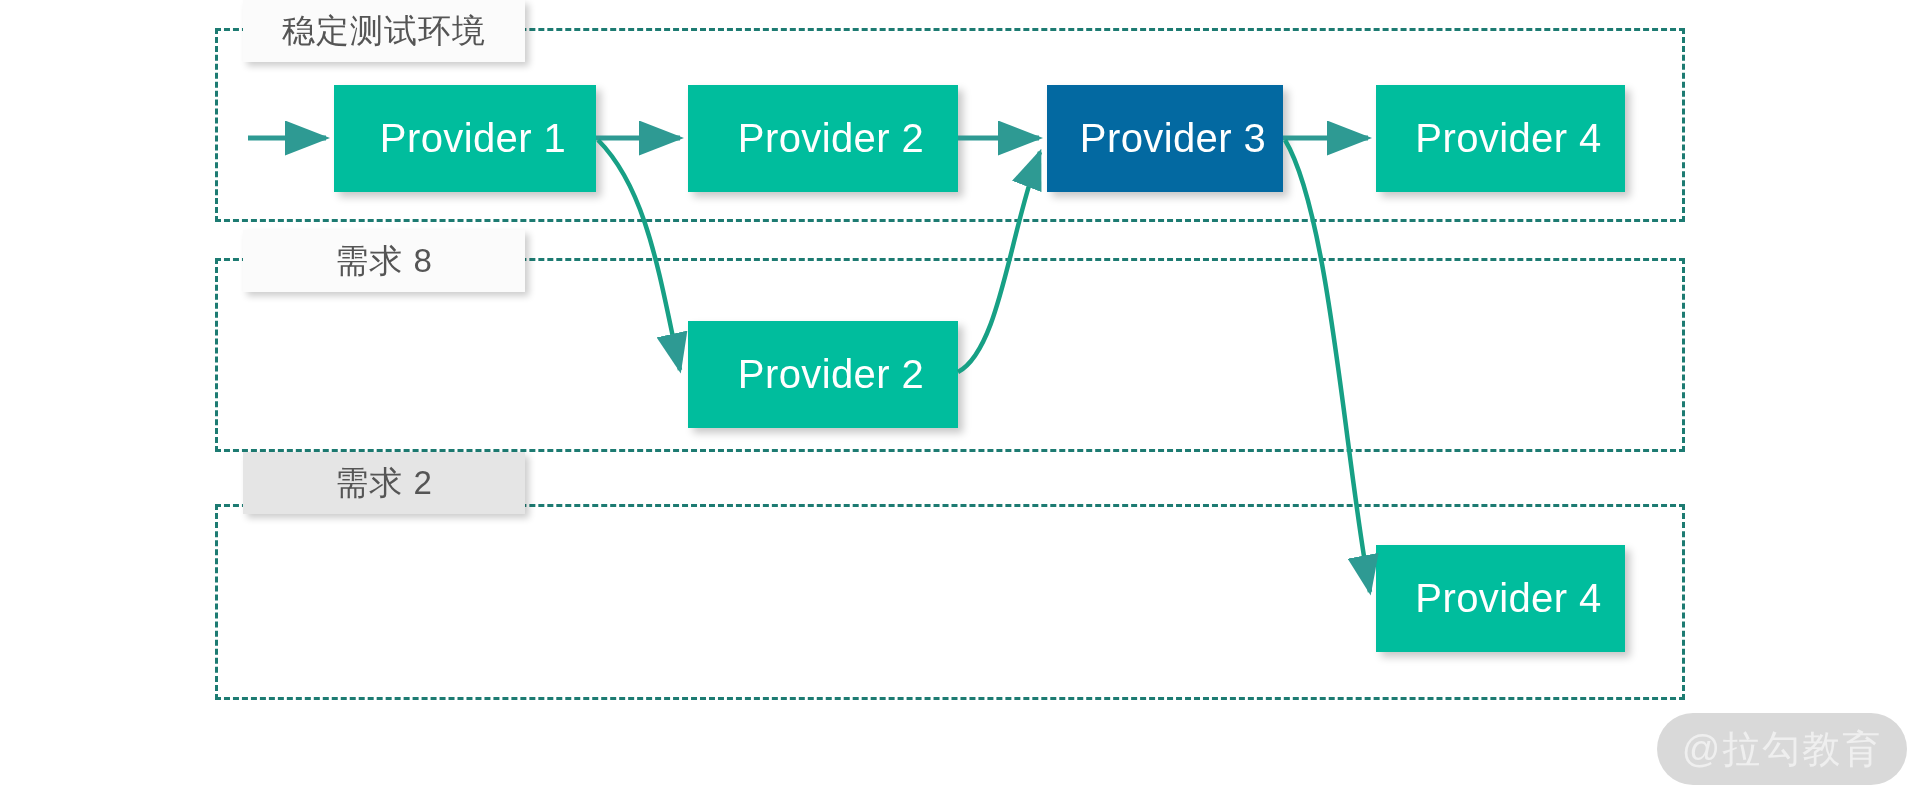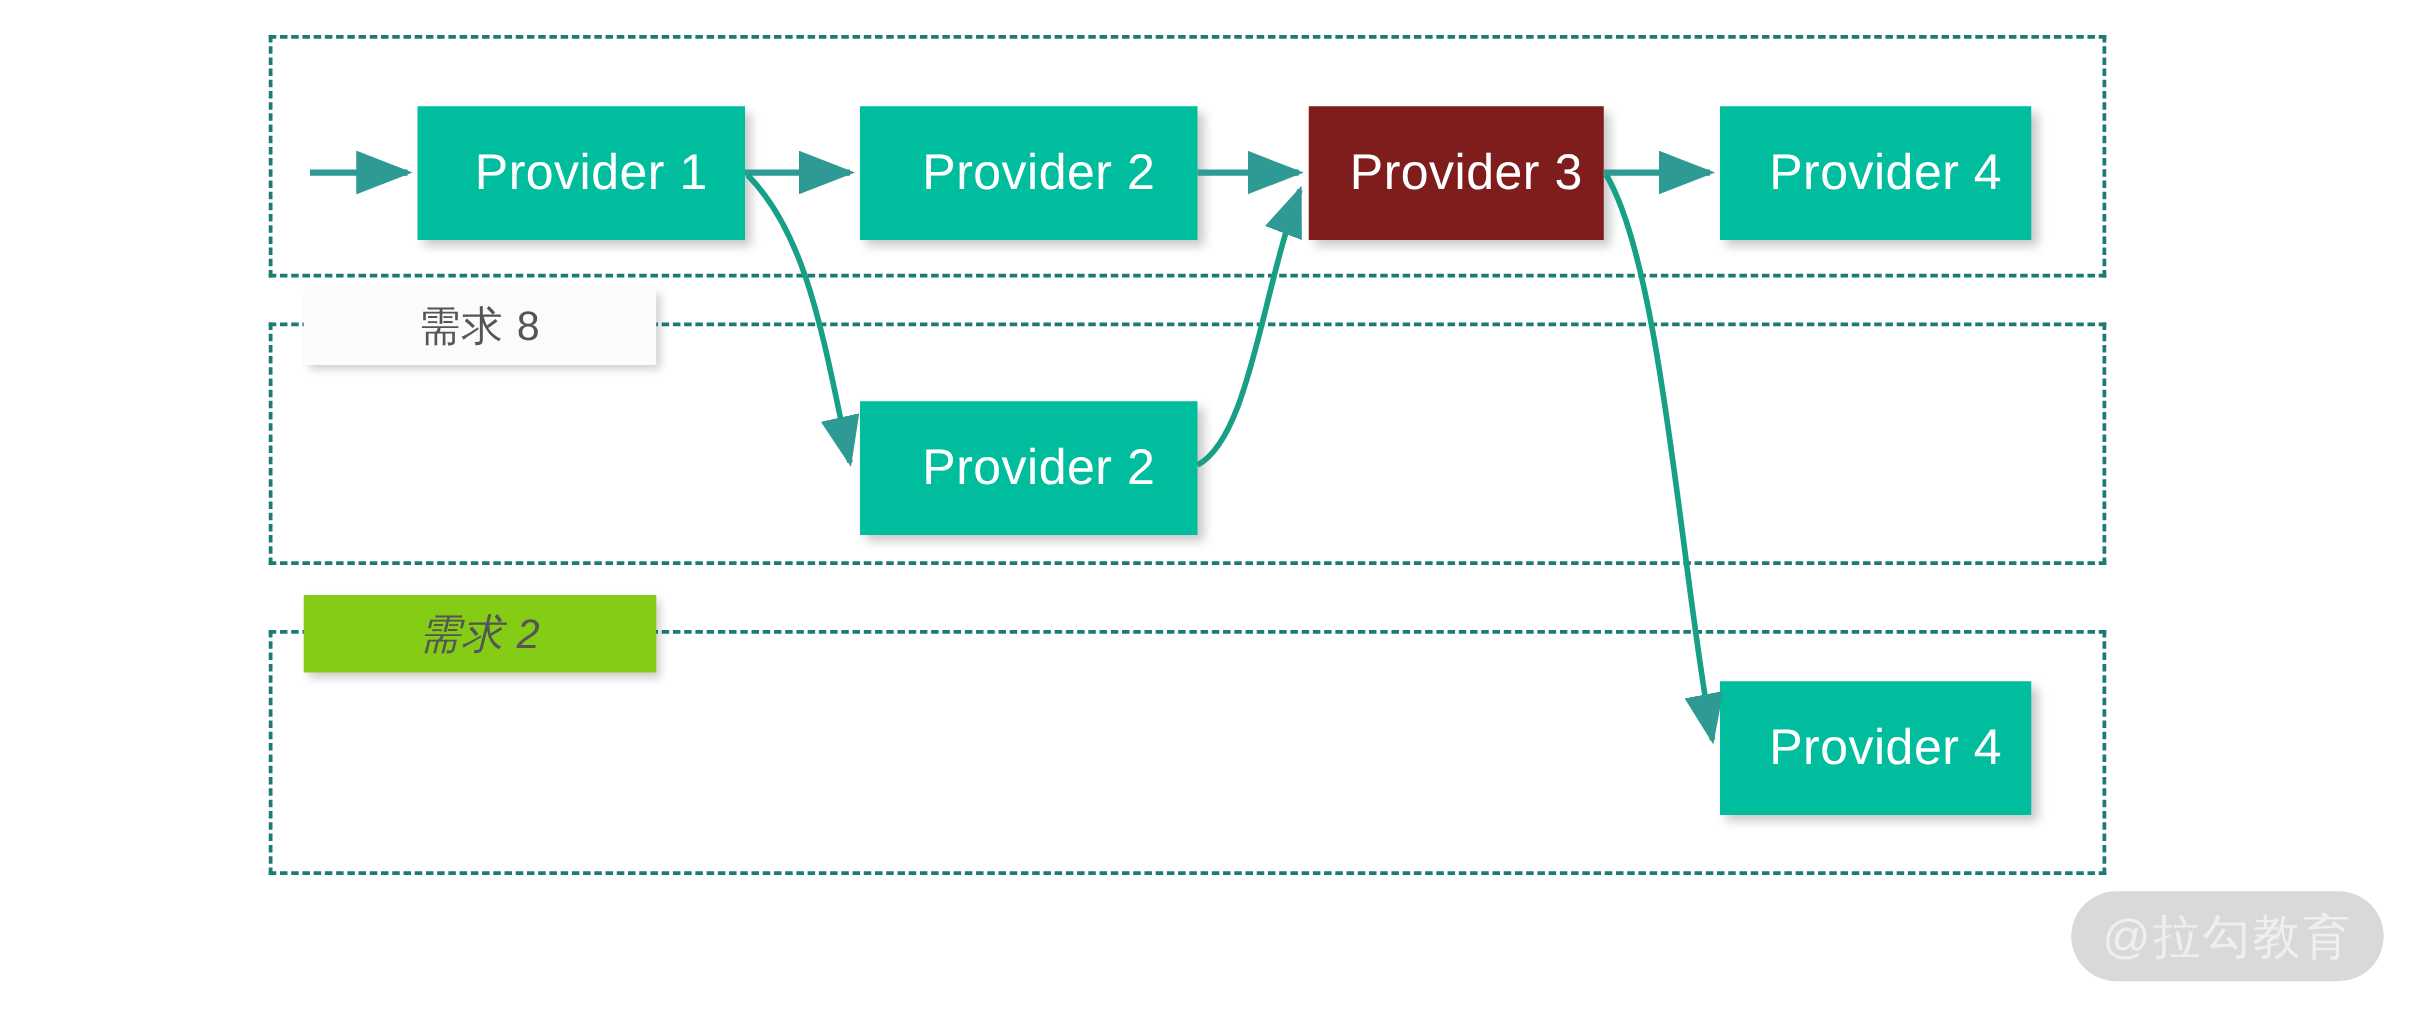--- a/index.html
+++ b/index.html
@@ -66,26 +66,27 @@
 </style>
 </head>
 <body>
 
 <div id="stage">
 
   <div class="group" id="g0" style="left: 215px; top: 28px; width: 1470px; height: 194px; border-color: rgb(29, 123, 114);"></div>
   <div class="group" id="g1" style="left: 215px; top: 258px; width: 1470px; height: 194px; border-color: rgb(29, 123, 114);"></div>
   <div class="group" id="g2" style="left: 215px; top: 504px; width: 1470px; height: 196px; border-color: rgb(29, 123, 114);"></div>
 
+  <div class="group-label" id="gl0" style="left: 243px; top: 0px; width: 282px; height: 62px; color: rgb(85, 85, 85); background: rgb(251, 251, 251);">稳定测试环境</div>
   <div class="group-label" id="gl1" style="left: 243px; top: 230px; width: 282px; height: 62px; color: rgb(85, 85, 85); background: rgb(251, 251, 251);">需求 8</div>
-  <div class="group-label" id="gl2" style="left: 243px; top: 476px; width: 282px; height: 62px; color: rgb(85, 85, 85); background: #84cc16; font-style: italic;">需求 2</div>
+  <div class="group-label" id="gl2" style="left: 243px; top: 452px; width: 282px; height: 62px; color: rgb(85, 85, 85); background: #e5e5e5;">需求 2</div>
 
   <div class="node" id="n0" style="left: 334px; top: 85px; width: 262px; height: 107px; background: rgb(0, 189, 157); color: rgb(255, 255, 255);">Provider 1</div>
   <div class="node" id="n1" style="left: 688px; top: 85px; width: 270px; height: 107px; background: rgb(0, 189, 157); color: rgb(255, 255, 255);">Provider 2</div>
-  <div class="node" id="n2" style="left: 1047px; top: 85px; width: 236px; height: 107px; background: #7f1d1d; color: rgb(255, 255, 255);">Provider 3</div>
+  <div class="node" id="n2" style="left: 1047px; top: 85px; width: 236px; height: 107px; background: #0369a1; color: rgb(255, 255, 255);">Provider 3</div>
   <div class="node" id="n3" style="left: 1376px; top: 85px; width: 249px; height: 107px; background: rgb(0, 189, 157); color: rgb(255, 255, 255);">Provider 4</div>
   <div class="node" id="n4" style="left: 688px; top: 321px; width: 270px; height: 107px; background: rgb(0, 189, 157); color: rgb(255, 255, 255);">Provider 2</div>
   <div class="node" id="n5" style="left: 1376px; top: 545px; width: 249px; height: 107px; background: rgb(0, 189, 157); color: rgb(255, 255, 255);">Provider 4</div>
 
   <svg id="edges" viewBox="0 0 1932 812">
     <defs>
       <marker id="arrowhead" markerWidth="9" markerHeight="7" refX="8.2" refY="3.5" orient="auto" markerUnits="strokeWidth">
         <path d="M0,0 L9,3.5 L0,7 z" fill="#2e9a93"></path>
       </marker>
     </defs>

